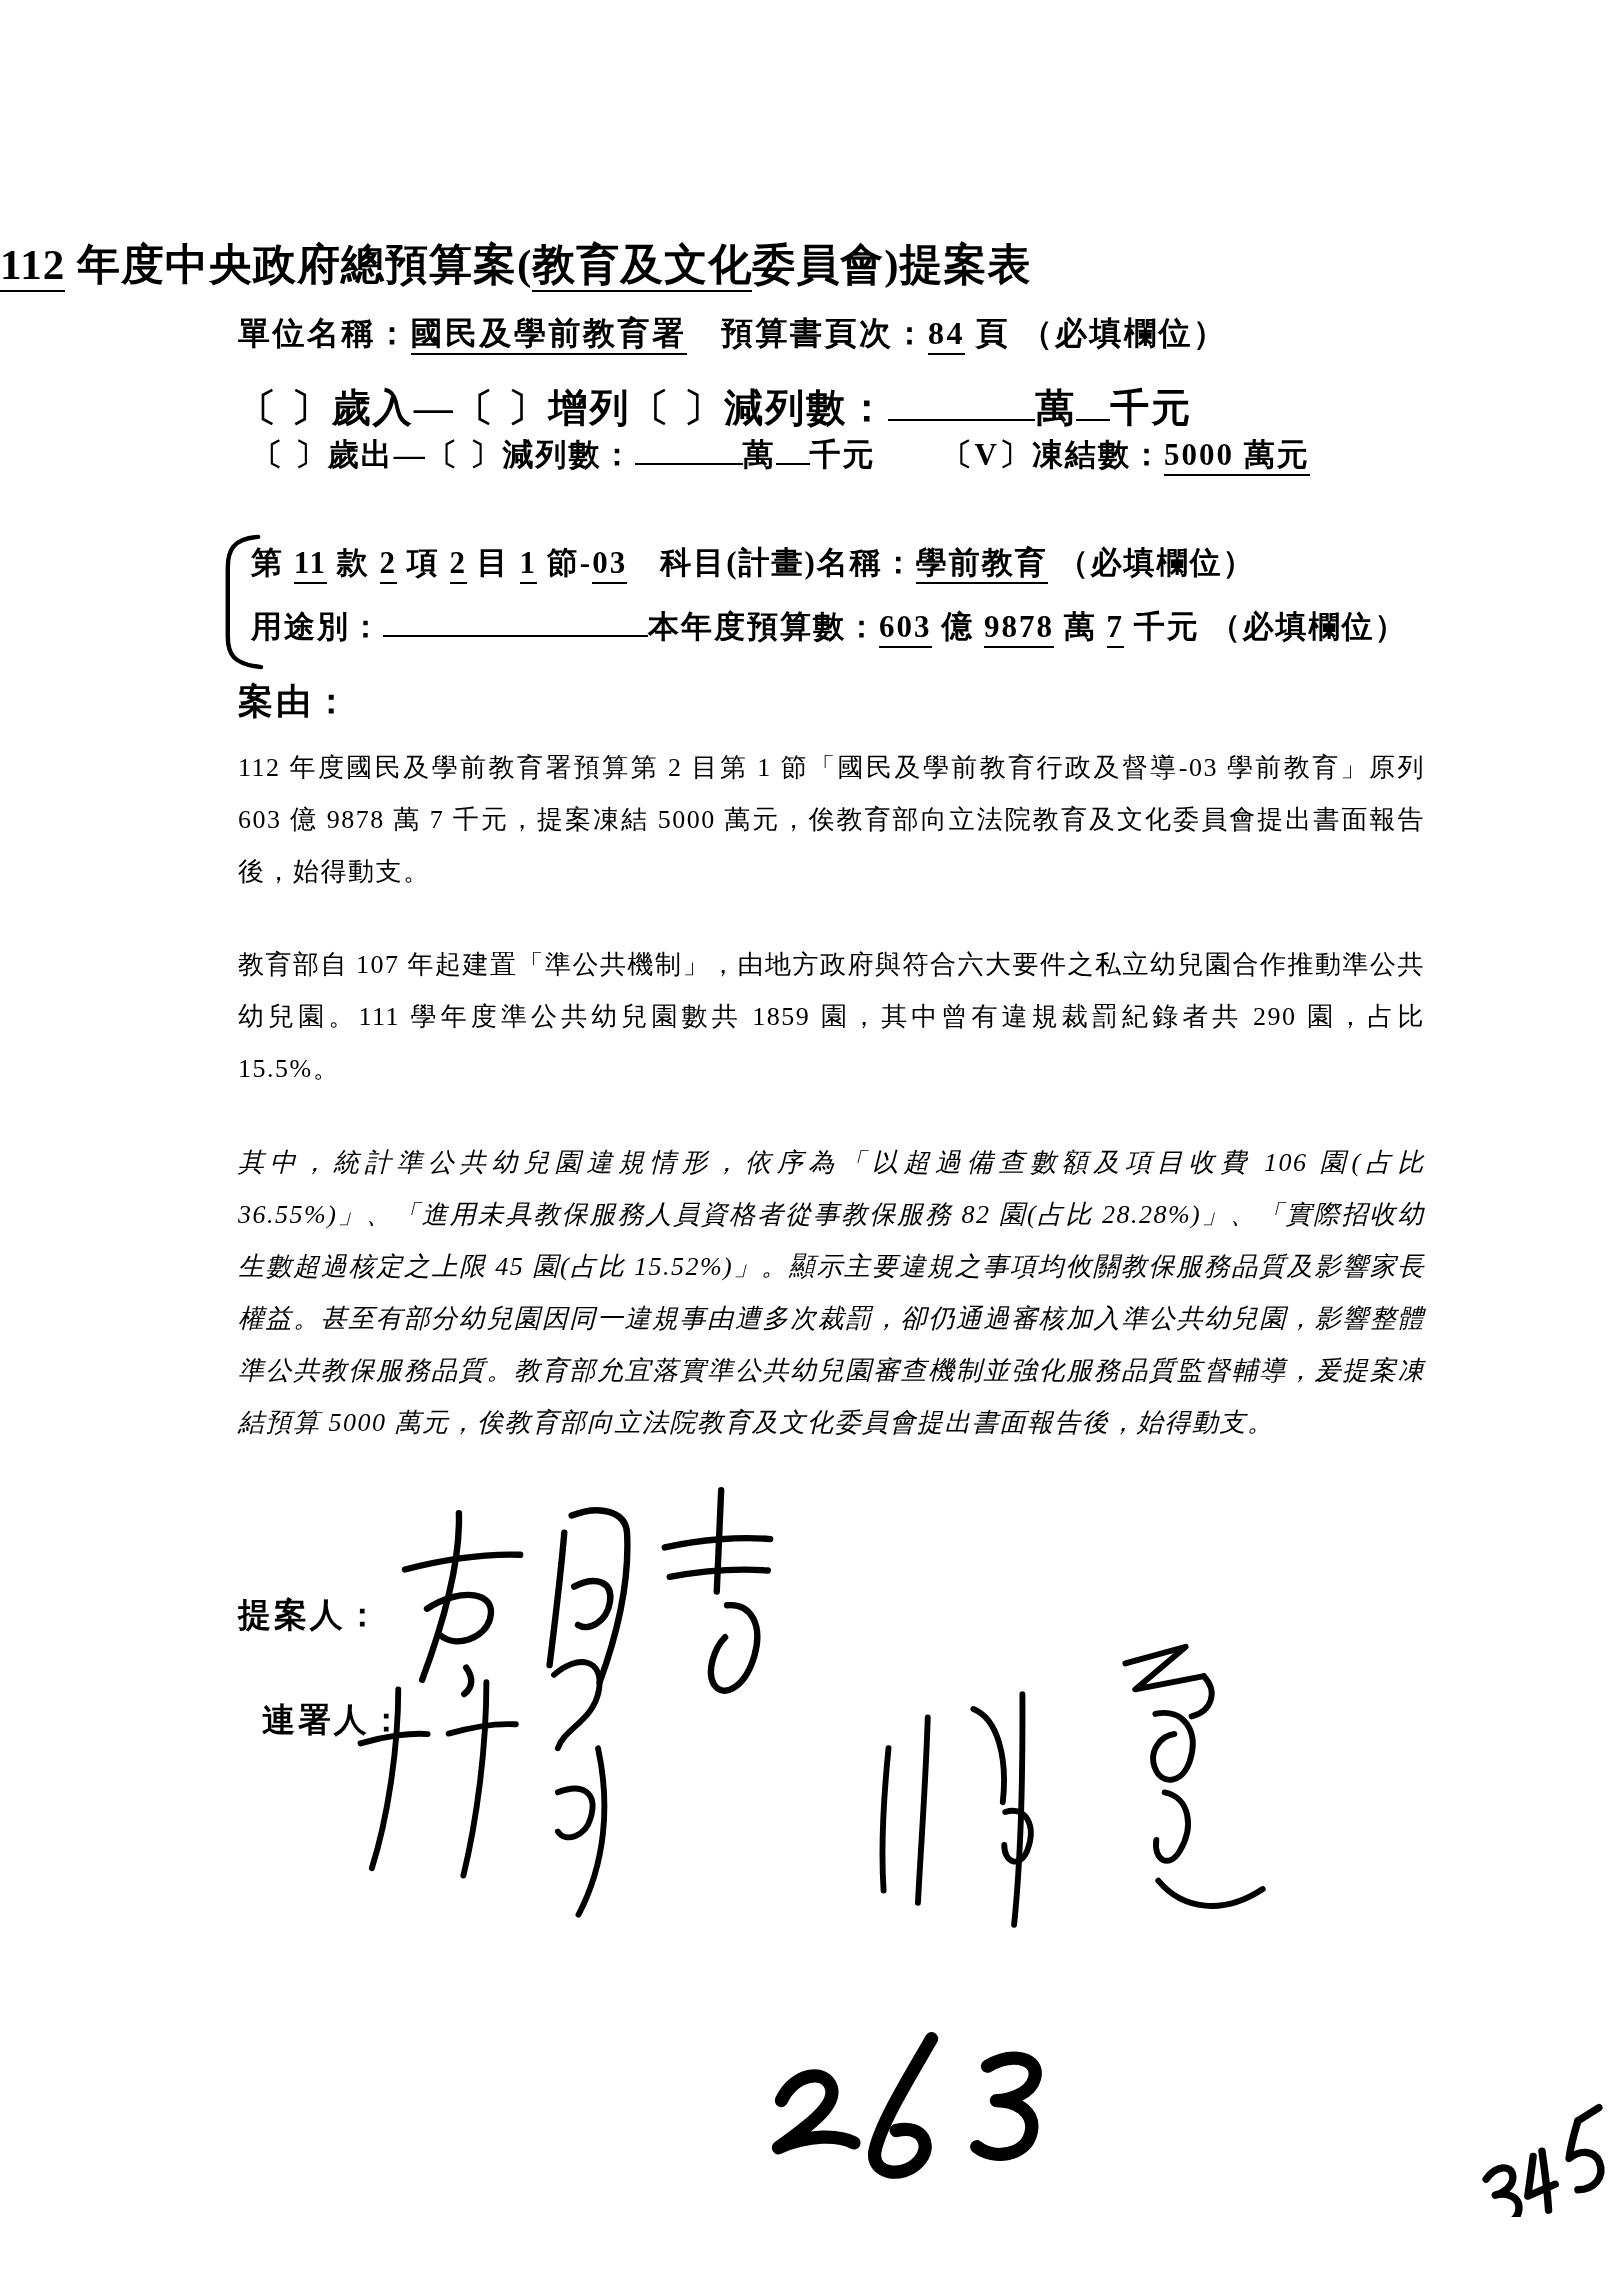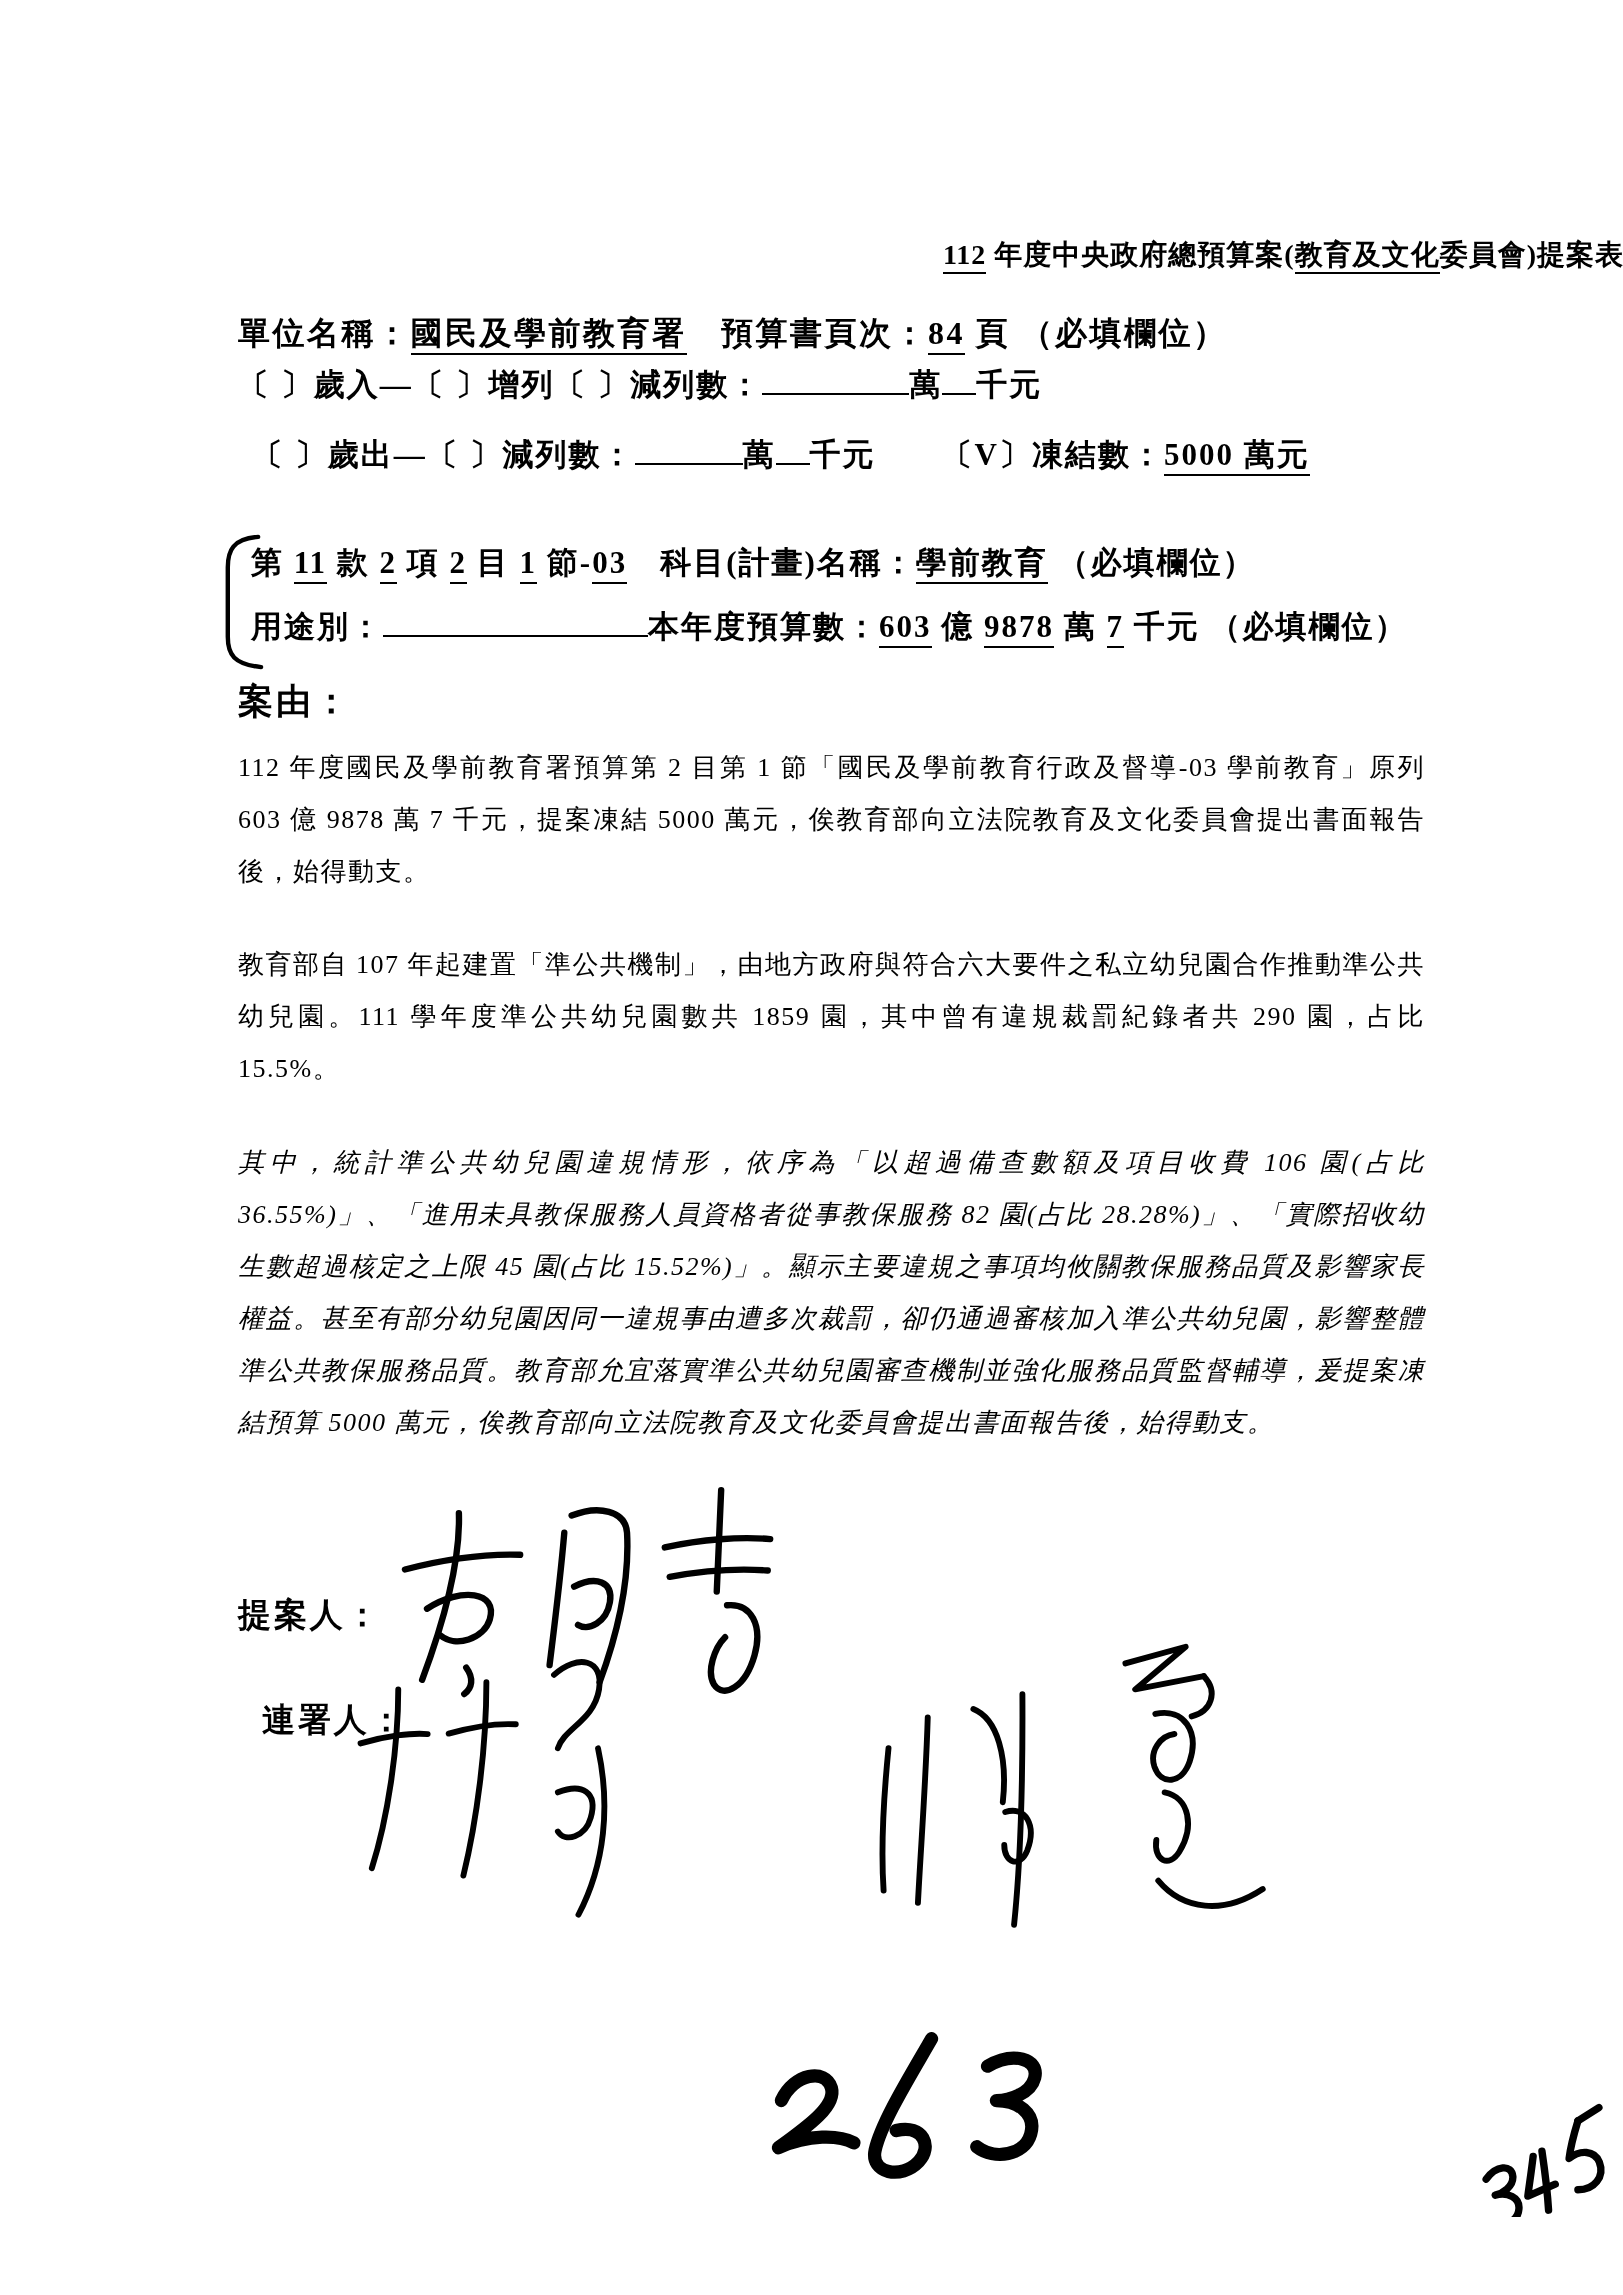--- a/index.html
+++ b/index.html
@@ -6,23 +6,23 @@
   .page{
     position:relative;
     width:1624px;height:2295px;
     background:#ffffff;
     color:#000;
     font-family:"Liberation Serif","DejaVu Serif",serif;
     overflow:hidden;
   }
   .line{position:absolute;white-space:nowrap;}
   .hdr{font-weight:700;}
-  .title{left:0;right:0;top:236px;text-align:right;font-size:28px;letter-spacing:1px;}
+  .title{left:0;right:0;top:236px;text-align:left;font-size:43px;letter-spacing:1px;}
   .unit{left:238px;top:312px;font-size:32px;letter-spacing:2.5px;}
-  .rev{left:238px;top:364px;font-size:31px;letter-spacing:2px;}
+  .rev{left:238px;top:381px;font-size:39px;letter-spacing:2px;}
   .exp{left:252px;top:434px;font-size:31px;letter-spacing:2px;}
   .sec{left:251px;top:542px;font-size:31px;letter-spacing:2px;}
   .pur{left:251px;top:606px;font-size:31px;letter-spacing:2px;}
   .case{position:absolute;left:238px;top:678px;font-size:35px;font-weight:700;letter-spacing:2.9px;}
   .para{
     position:absolute;left:238px;width:1187px;
     font-size:26px;line-height:52px;letter-spacing:1.5px;
     text-align:justify;text-justify:inter-ideograph;
     font-weight:400;
   }

